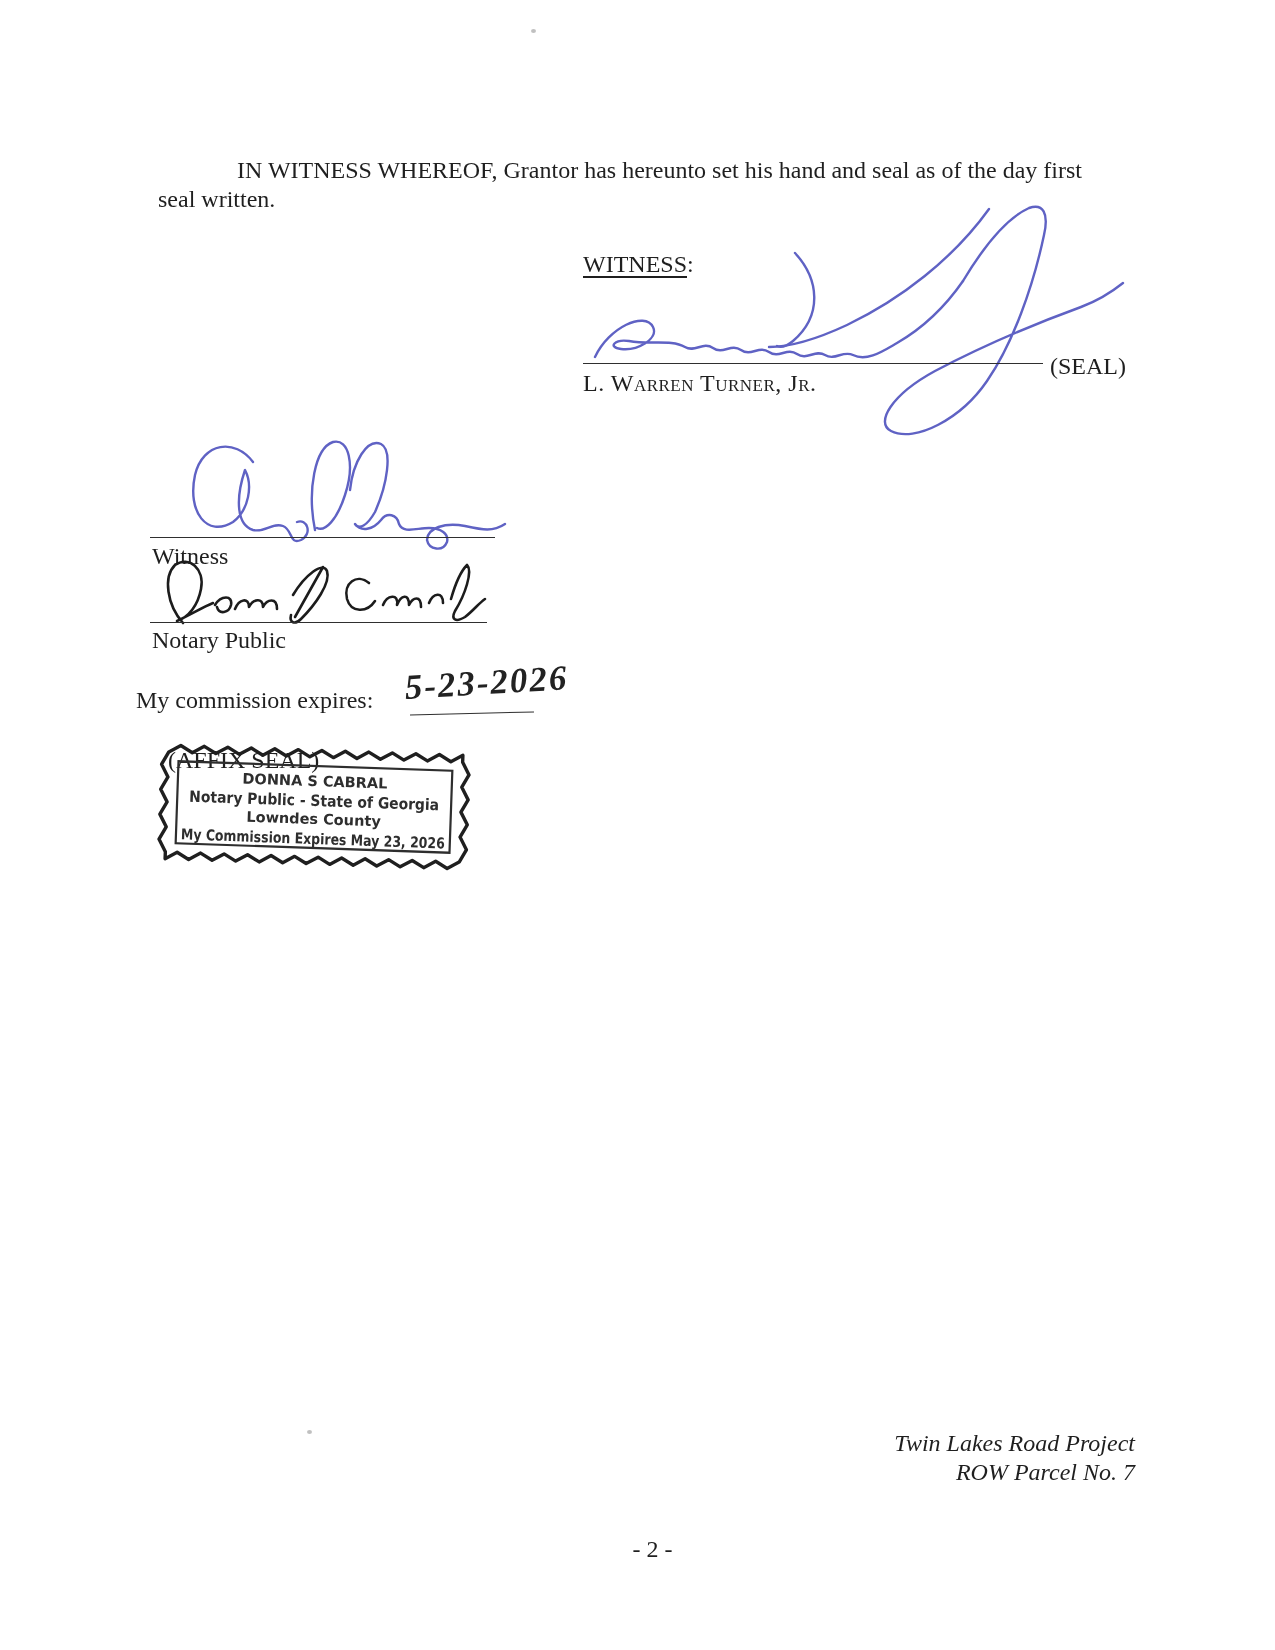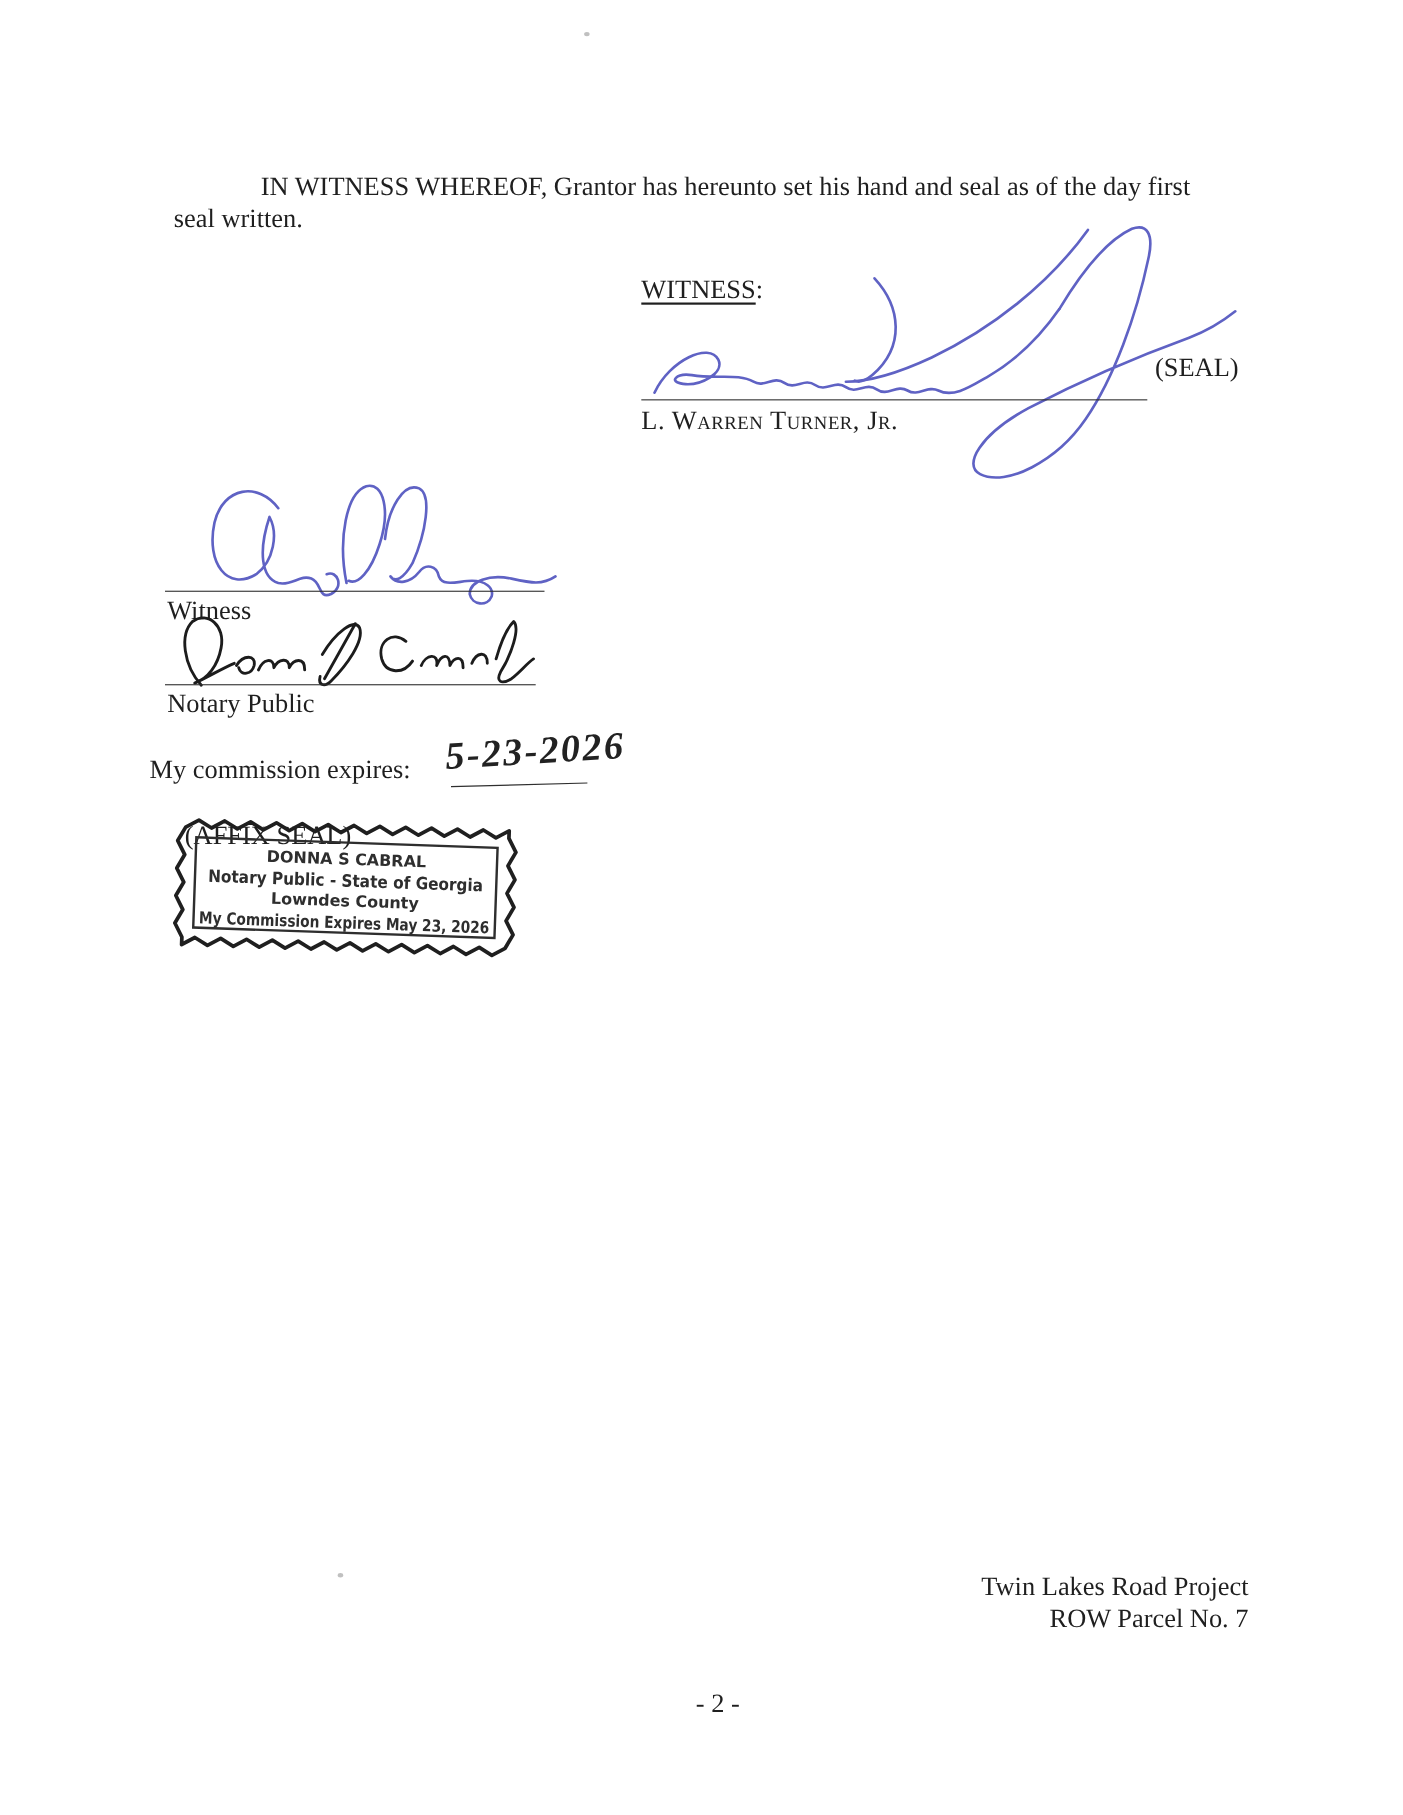--- a/index.html
+++ b/index.html
@@ -43,21 +43,21 @@
   .stamp text{
     font-family:"DejaVu Sans", sans-serif;
     font-weight:bold;
     fill:var(--stamp-ink);
   }
   .sig-svg{overflow:visible;}
   .sig-svg path{fill:none;stroke:currentColor;stroke-linecap:round;stroke-linejoin:round;}
   .blue-ink{color:var(--ink-blue);}
   .black-ink{color:#1c1c1c;}
   .speck{width:5px;height:4px;border-radius:50%;background:#8d8d8d;opacity:.55;}
-  .footer-right{text-align:right;}
+  .footer-right{text-align:right;font-style:italic;}
 </style>
 </head>
 <body>
 
 <div class="page">
 
   <div class="abs speck" style="left:531px;top:29px;"></div>
   <div class="abs speck" style="left:307px;top:1430px;"></div>
 
   <p class="abs body-text wrapblock" style="left:158px;top:156px;width:960px;margin:0;">
@@ -70,21 +70,21 @@
   </div>
 
   <svg class="abs sig-svg blue-ink" style="left:585px;top:195px;" width="540" height="245" viewBox="0 0 540 245" aria-hidden="true">
     <path stroke-width="2.4" d="M404,14 C368,64 316,104 262,130 C232,144 204,152 184,152"></path>
     <path stroke-width="2.4" d="M210,58 C234,84 238,120 208,146 C202,151 196,153 192,151"></path>
     <path stroke-width="2.4" d="M10,162 C24,132 60,116 68,132 C74,144 52,156 36,154 C22,152 30,144 44,146 C66,150 86,144 100,152 C110,158 118,146 128,153 C138,160 146,148 156,155 C166,162 174,150 184,157 C194,164 202,152 212,159 C222,166 230,154 240,160 C250,166 258,155 268,160 C282,167 298,156 312,148 C338,133 360,112 378,86"></path>
     <path stroke-width="2.4" d="M378,86 C396,56 420,24 444,13 C458,8 464,18 459,40 C448,92 428,148 402,186 C376,224 330,248 306,236 C290,228 306,200 350,176 C396,152 452,128 496,112 C512,106 528,96 538,88"></path>
   </svg>
 
   <div class="abs sig-line" style="left:583px;top:363px;width:460px;"></div>
-  <div class="abs body-text" style="left:1050px;top:321px;text-align:center;">(SEAL)</div>
+  <div class="abs body-text" style="left:1050px;top:352px;text-align:center;">(SEAL)</div>
   <div class="abs body-text smallcaps" style="left:583px;top:369px;">L. Warren Turner, Jr.</div>
 
 
   <svg class="abs sig-svg blue-ink" style="left:165px;top:430px;" width="340" height="125" viewBox="0 0 340 125" aria-hidden="true">
     <path stroke-width="2.4" d="M88,32 C70,8 38,12 30,45 C22,82 42,108 68,92 C84,80 88,55 80,40 C70,70 72,95 88,100 C100,103 108,92 118,96 C128,100 124,115 136,110 C148,104 142,88 132,92"></path>
     <path stroke-width="2.4" d="M150,100 C142,60 150,18 168,12 C184,8 190,35 180,65 C172,90 160,102 152,98"></path>
     <path stroke-width="2.4" d="M185,60 C188,32 202,8 216,14 C228,20 222,55 210,82 C202,96 194,100 190,94 C196,102 208,100 216,90 C222,82 232,84 234,94 C238,104 252,98 264,98 C276,98 284,104 282,112 C278,122 264,120 262,110 C262,98 280,92 300,96 C318,100 328,102 340,94"></path>
   </svg>
 
   <div class="abs sig-line" style="left:150px;top:537px;width:345px;"></div>

